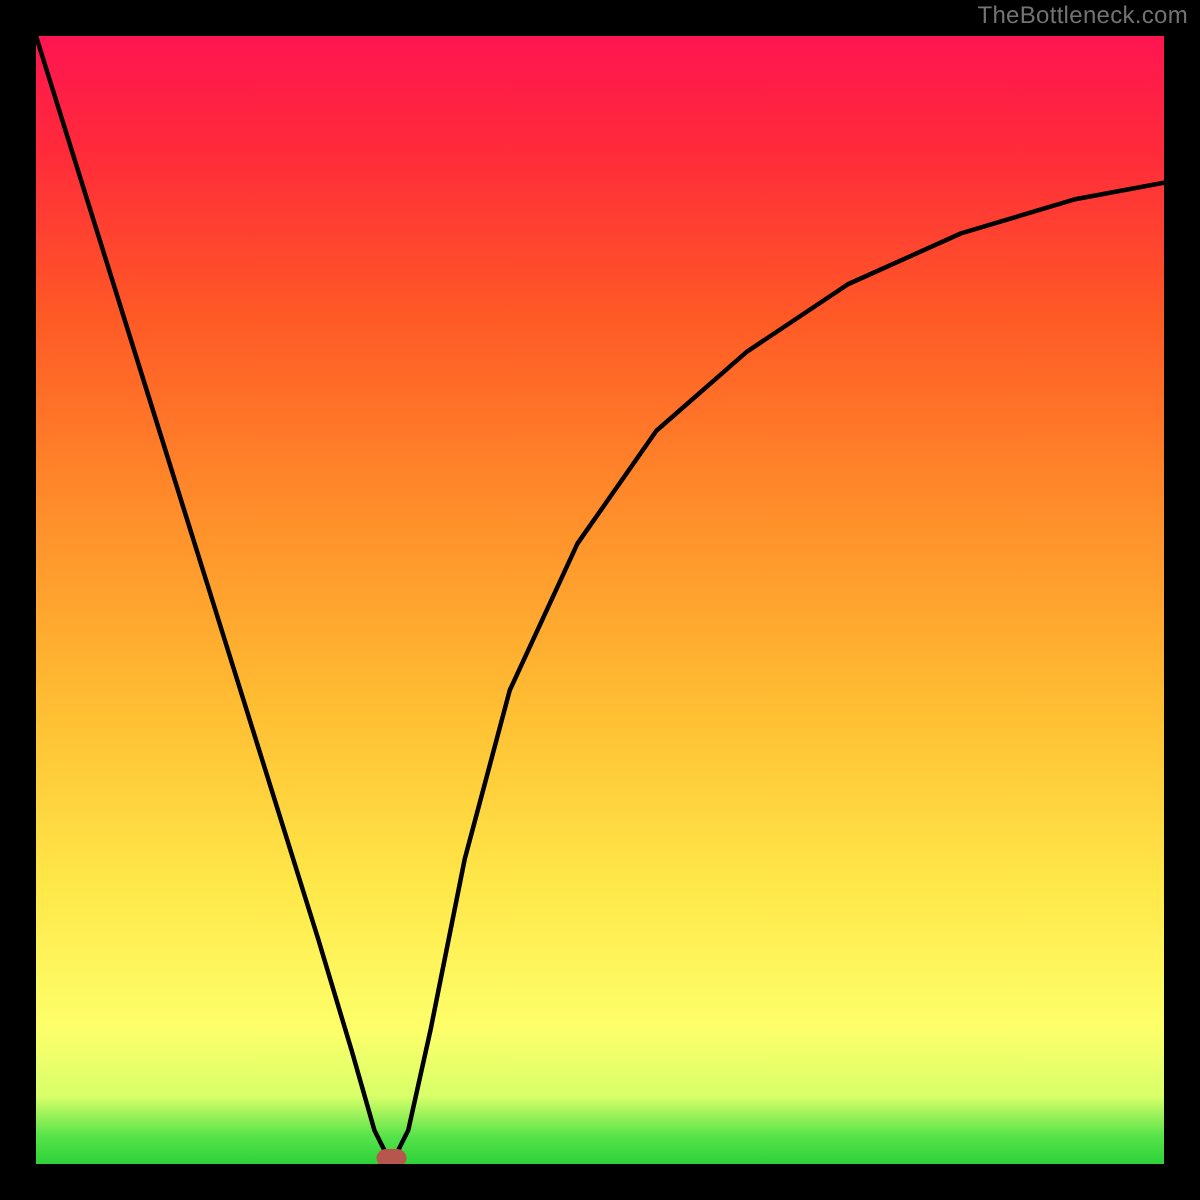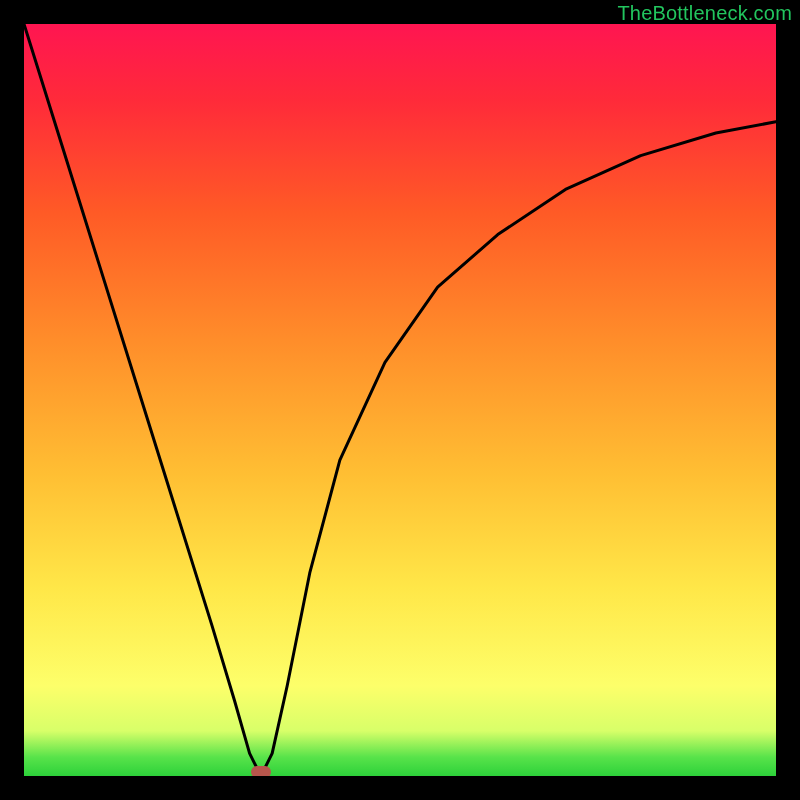--- a/index.html
+++ b/index.html
@@ -14,22 +14,22 @@
   .frame {
     position: relative;
     width: 800px;
     height: 800px;
     background: #000;
   }
   .watermark {
     position: absolute;
     top: 2px;
     right: 8px;
-    color: #22c55e;
-    font-size: 20px;
+    color: #737373;
+    font-size: 16px;
     font-weight: 500;
     letter-spacing: 0.2px;
     z-index: 5;
   }
   .plot-area {
     position: absolute;
     left: 24px;
     top: 24px;
     width: 752px;
     height: 752px;

